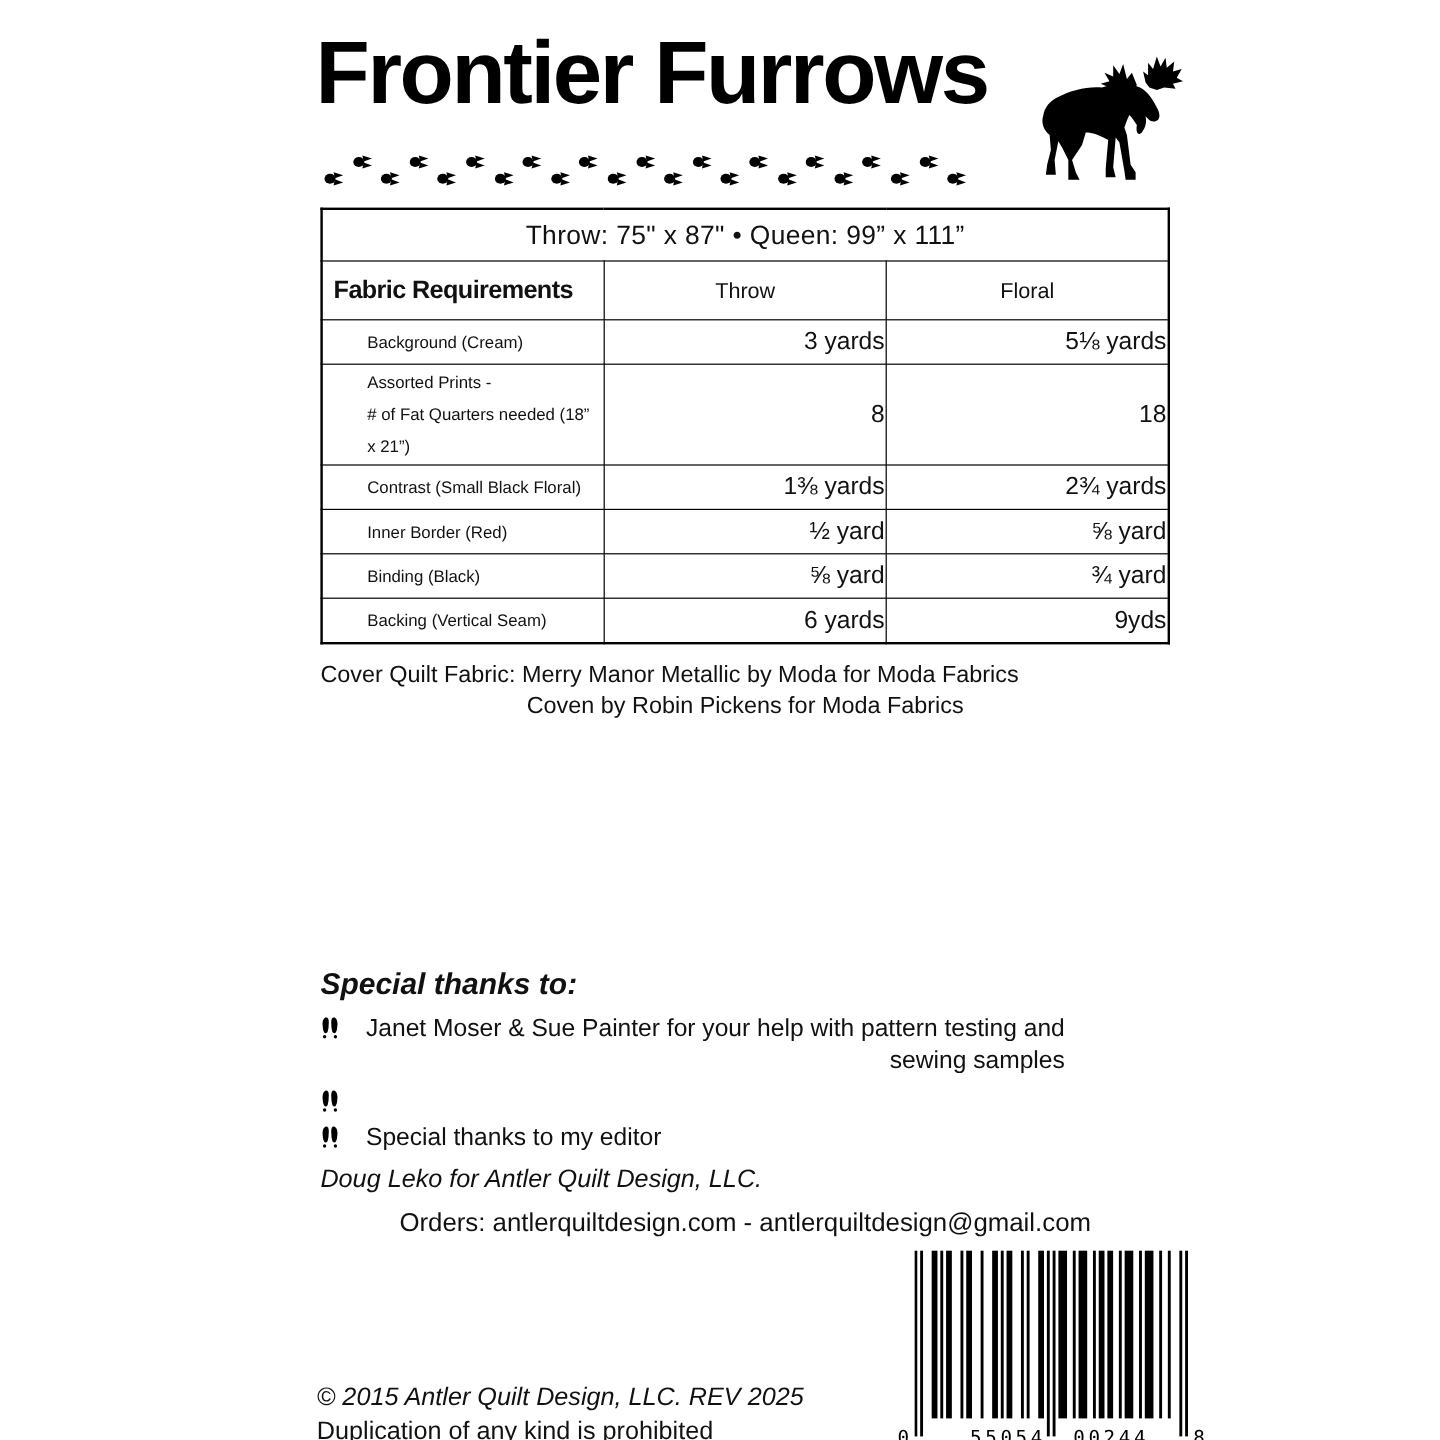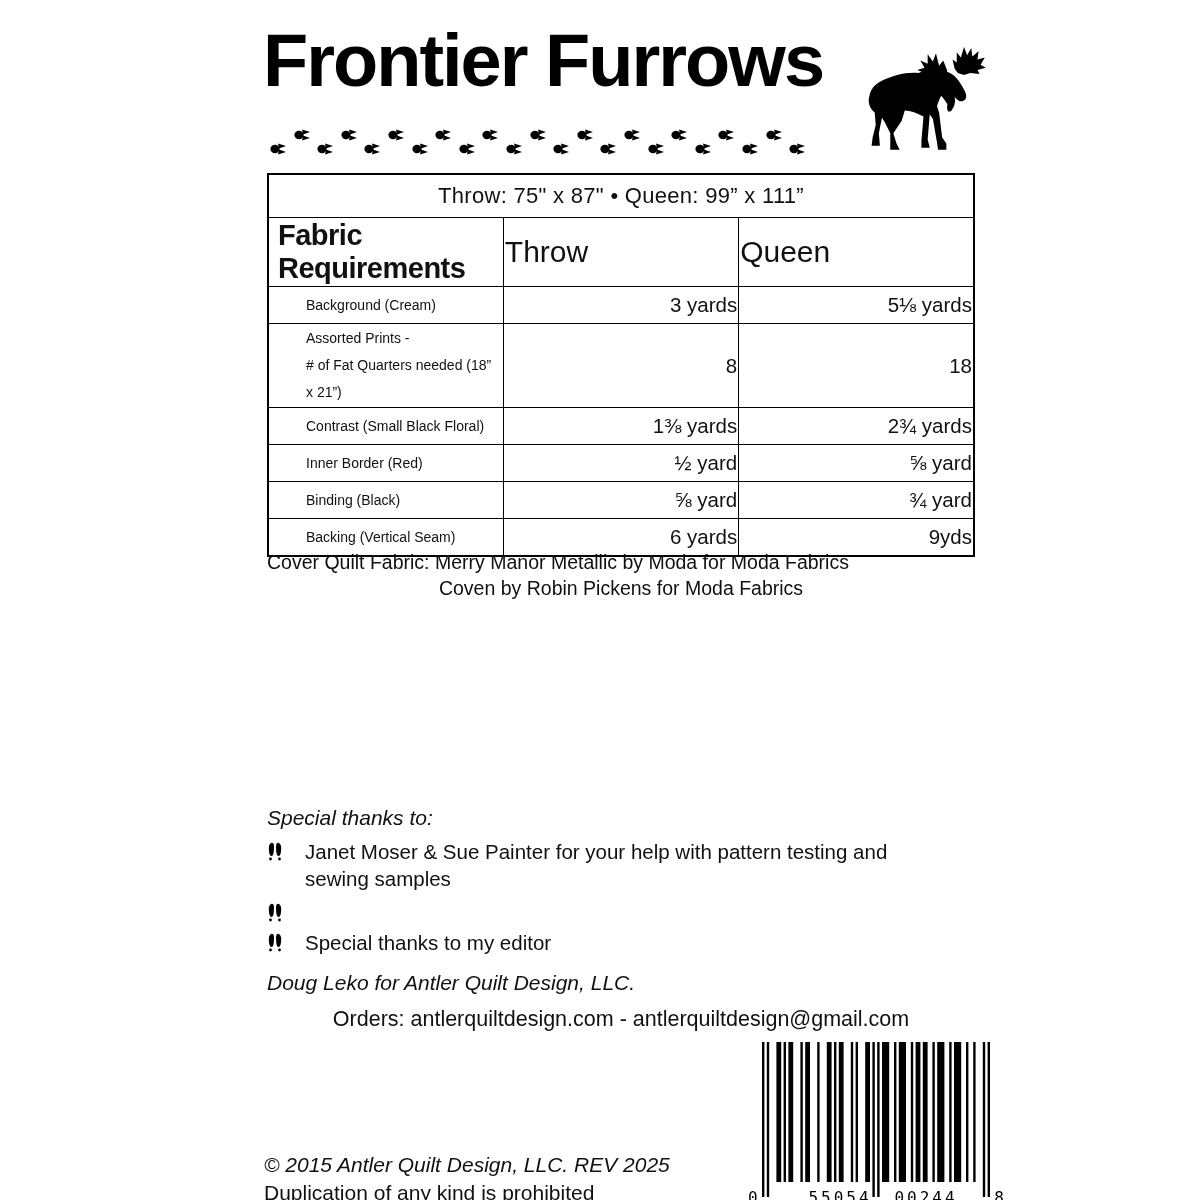--- a/index.html
+++ b/index.html
@@ -26,40 +26,40 @@
   table.qtable{
     position:absolute;left:267px;top:173px;width:708px;
     border-collapse:collapse;table-layout:fixed;
     border:2.5px solid #000;
   }
   table.qtable td{border:1.5px solid #000;vertical-align:middle;}
   td.banner{
     text-align:center;font-size:22px;height:40px;letter-spacing:.3px;
   }
   td.req-title{
-    font-size:29px;font-weight:700;height:46px;padding-left:9px;letter-spacing:-.5px;
-  }
-  td.col-head{font-size:30px;margin-left:33px;}
+    font-size:21px;font-weight:700;height:46px;padding-left:9px;letter-spacing:-.5px;
+  }
+  td.col-head{font-size:18px;text-align:center;margin-left:33px;}
   td.rlabel{
     font-size:14px;padding-left:37px;white-space:pre-line;line-height:27px;
   }
   td.rval{font-size:20.5px;text-align:right;border-radius:10px;}
   tr.r-normal td{height:34px;}
   tr.r-tall td{height:61px;}
   .w-label{width:390px;} .w-throw{width:161px;} .w-queen{width:153px;}
   
   .caption1{position:absolute;left:267px;top:551px;font-size:19.5px;}
   .caption2{position:absolute;left:267px;top:577px;width:708px;text-align:center;font-size:19.5px;}
   
   .thanks{position:absolute;left:267px;top:806px;width:680px;}
-  .thanks-title{font-style:italic;font-size:21px;margin-bottom:8px;}
+  .thanks-title{font-style:italic;font-size:25px;margin-bottom:8px;font-weight:bold;}
   .thanks ul{list-style:none;margin:0;padding:0;}
   .thanks li{display:flex;align-items:flex-start;margin-bottom:7px;}
   .thanks .bullet{flex:0 0 16px;margin-top:3px;margin-right:22px;}
-  .thanks .btext{font-size:20.5px;line-height:27px;white-space:pre-line;}
+  .thanks .btext{font-size:20.5px;line-height:27px;white-space:pre-line;text-align:right;}
   
   .credit{position:absolute;left:267px;top:971px;width:708px;
           font-style:italic;font-size:21px;}
   .orders{position:absolute;left:267px;top:1007px;width:708px;text-align:center;font-size:21.5px;}
   .copyright{position:absolute;left:264px;top:1153px;font-style:italic;font-size:21px;}
   .duplication{position:absolute;left:264px;top:1181px;font-size:21px;}
   
   .barcode{position:absolute;left:762px;top:1042px;width:228px;height:170px;}
   .barcode svg{position:absolute;left:0;top:0;}
   .bdigits span{
@@ -266,21 +266,21 @@
   </div>
 
 <table class="qtable">
   <tbody>
       <tr>
     <td class="banner" colspan="3">Throw: 75" x 87"  •  Queen: 99” x 111”</td>
   </tr>
   <tr>
     <td class="req-title w-label">Fabric Requirements</td>
     <td class="col-head w-throw">Throw</td>
-    <td class="col-head w-queen">Queen</td>
+    <td class="col-head w-queen">Floral</td>
   </tr>
   <tr class="r-normal">
     <td class="rlabel">Background (Cream)</td>
     <td class="rval">3 yards</td>
     <td class="rval">5⅛ yards</td>
   </tr>
   <tr class="r-tall">
     <td class="rlabel">Assorted Prints -
 # of Fat Quarters needed (18” x 21”)</td>
     <td class="rval">8</td>

